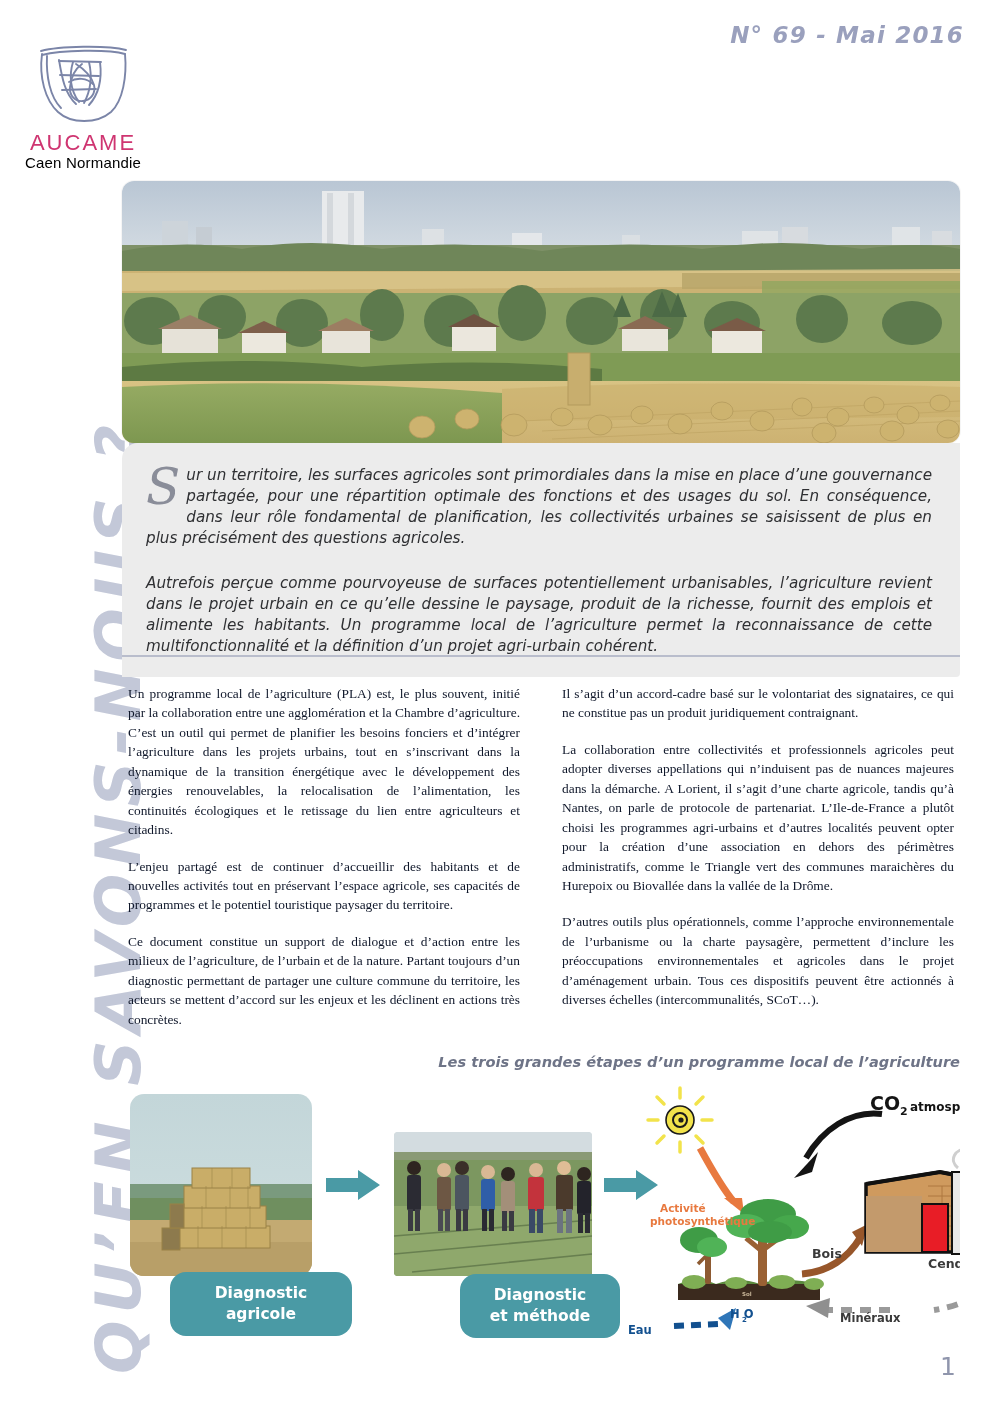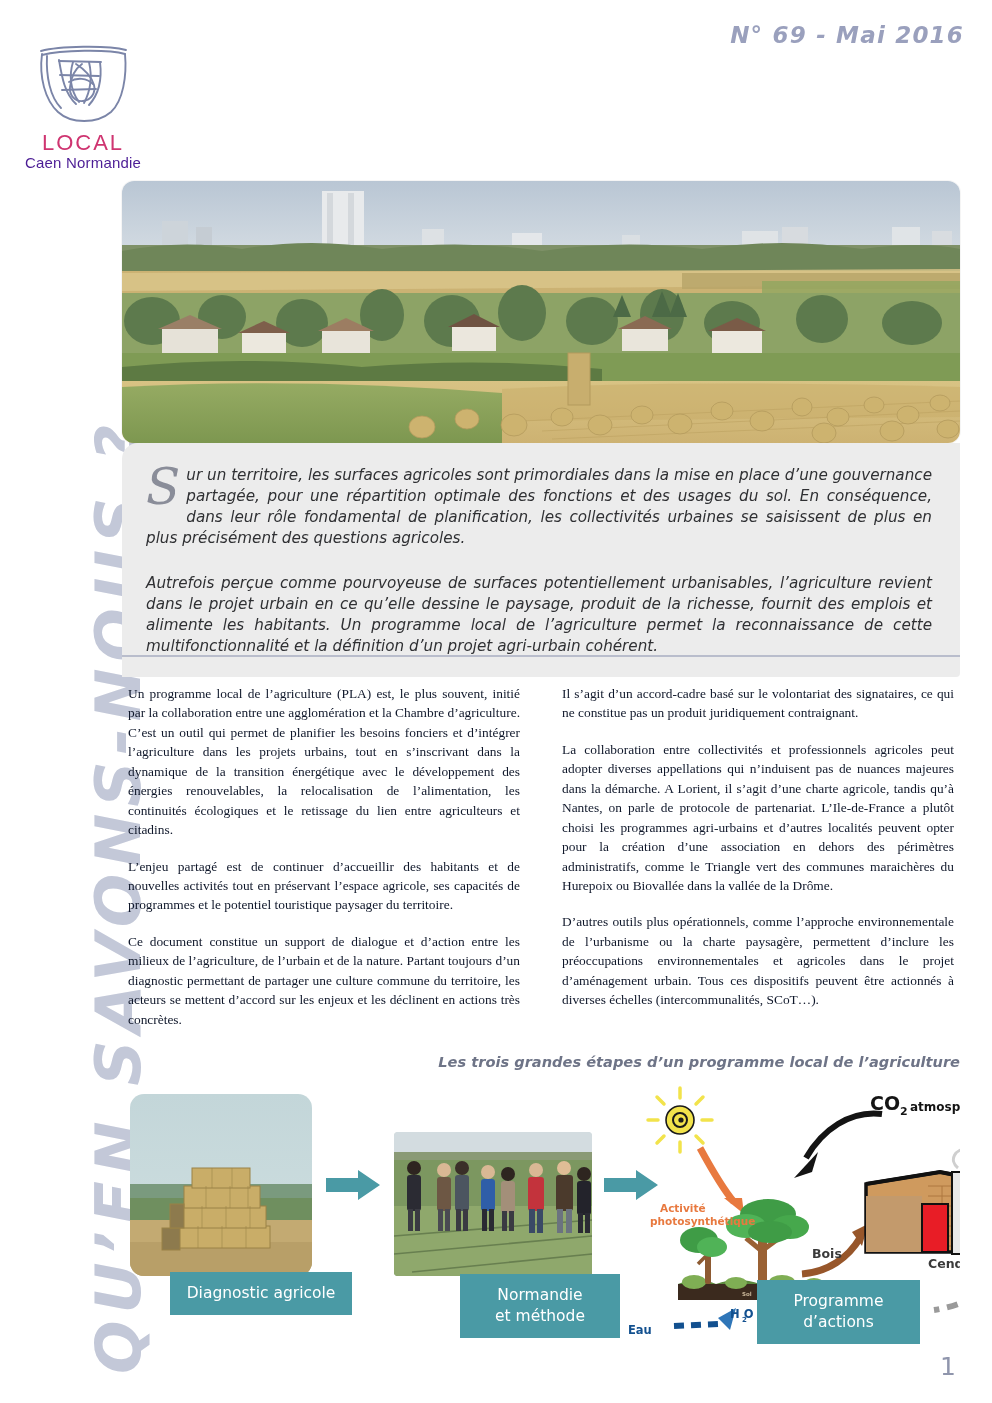--- a/index.html
+++ b/index.html
@@ -48,21 +48,21 @@
     font-size: 22px;
     letter-spacing: 2.0px;
     color: #cf3571;
     line-height: 1.05;
     margin-top: 1px;
   }
   #logo-sub {
     font-family: "Liberation Sans", sans-serif;
     font-size: 15px;
     letter-spacing: 0.2px;
-    color: #4c1d95;
+    color: #000000;
     line-height: 1.2;
   }
 
   
   #title-block {
     position: absolute;
     left: 168px;
     top: 74px;
     width: 740px;
     text-align: center;
@@ -209,23 +209,23 @@
     top: 1086px;
     width: 838px;
     height: 256px;
   }
   #figure svg { display:block; width:100%; height:100%; }
 
   .step-label {
     position: absolute;
     background: #4a9aa5;
     color: #ffffff;
-    border-radius: 0;
+    border-radius: 16px;
     font-family: "DejaVu Sans", sans-serif;
-    font-weight: normal;
+    font-weight: bold;
     font-size: 15.5px;
     line-height: 1.35;
     text-align: center;
     padding: 11px 14px;
     box-sizing: border-box;
   }
   #step-label-1 { left: 170px; top: 1272px; width: 182px; }
   #step-label-2 { left: 460px; top: 1274px; width: 160px; }
   #step-label-3 { left: 757px; top: 1280px; width: 163px; }
 
@@ -258,21 +258,21 @@
         <path d="M30,19 L72,20"></path>
         <path d="M31,33 L70,34"></path>
         <path d="M33,48 L67,47"></path>
         <path d="M44,20 C40,33 41,48 50,60"></path>
         <path d="M60,20 C63,33 62,48 55,61"></path>
         <path d="M71,20 C73,36 70,52 60,63"></path>
         <path d="M47,22 C55,27 62,33 65,43 C67,51 62,58 54,59 C46,60 40,53 41,45 C42,35 46,27 53,22"></path>
         <path d="M40,40 C48,35 58,36 64,42"></path>
       </g>
     </svg>
-    <div id="logo-name">LOCAL</div>
+    <div id="logo-name">AUCAME</div>
     <div id="logo-sub">Caen Normandie</div>
   </div>
 
 
   <div id="side-title">
     <div id="side-title-text">QU’EN SAVONS-NOUS ?</div>
   </div>
 
   <div id="hero">
     <svg viewBox="0 0 838 262" preserveAspectRatio="none">
@@ -625,23 +625,19 @@
         <text x="620" y="236" font-family="DejaVu Sans, sans-serif" font-size="7" font-weight="bold" fill="#12508f">2</text>
         <text x="506" y="248" font-family="DejaVu Sans, sans-serif" font-size="11.5" font-weight="bold" fill="#12508f">Eau</text>
       </g>
     </svg>
   </div>
 
   <div id="step-label-1" class="step-label">
     <div>Diagnostic agricole</div>
   </div>
   <div id="step-label-2" class="step-label">
-    <div>Normandie</div>
+    <div>Diagnostic</div>
     <div>et méthode</div>
   </div>
-  <div id="step-label-3" class="step-label">
-    <div>Programme</div>
-    <div>d’actions</div>
-  </div>
 
   <div id="page-number">1</div>
 
 </div>
 
 </body></html>

